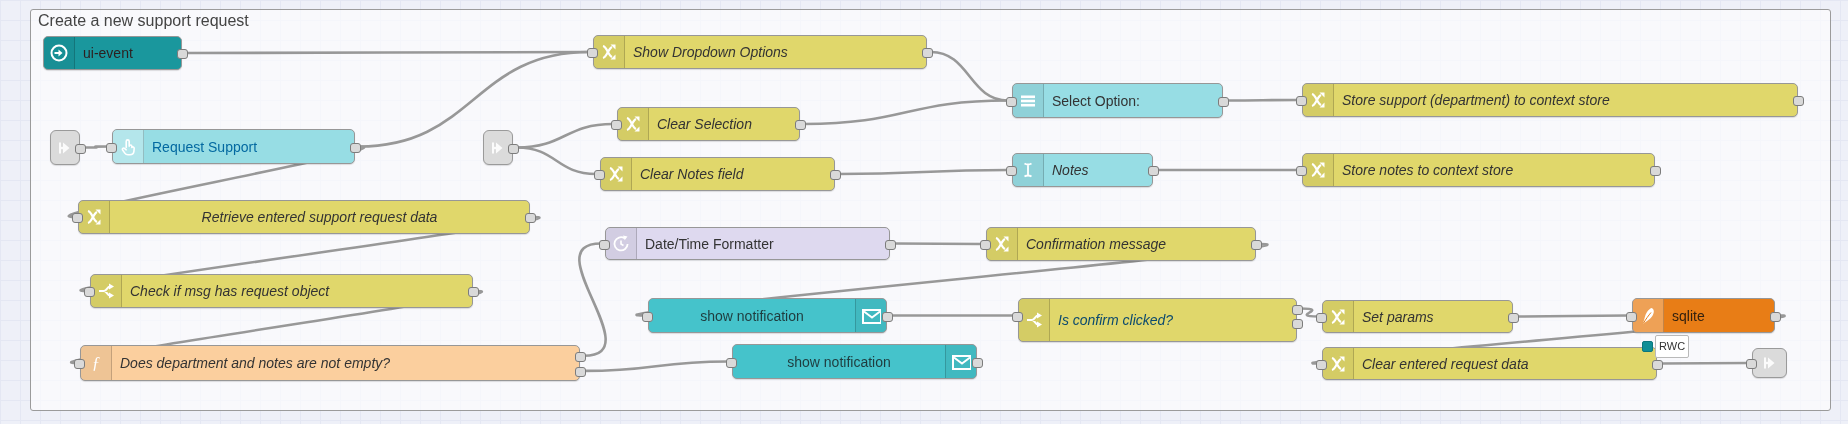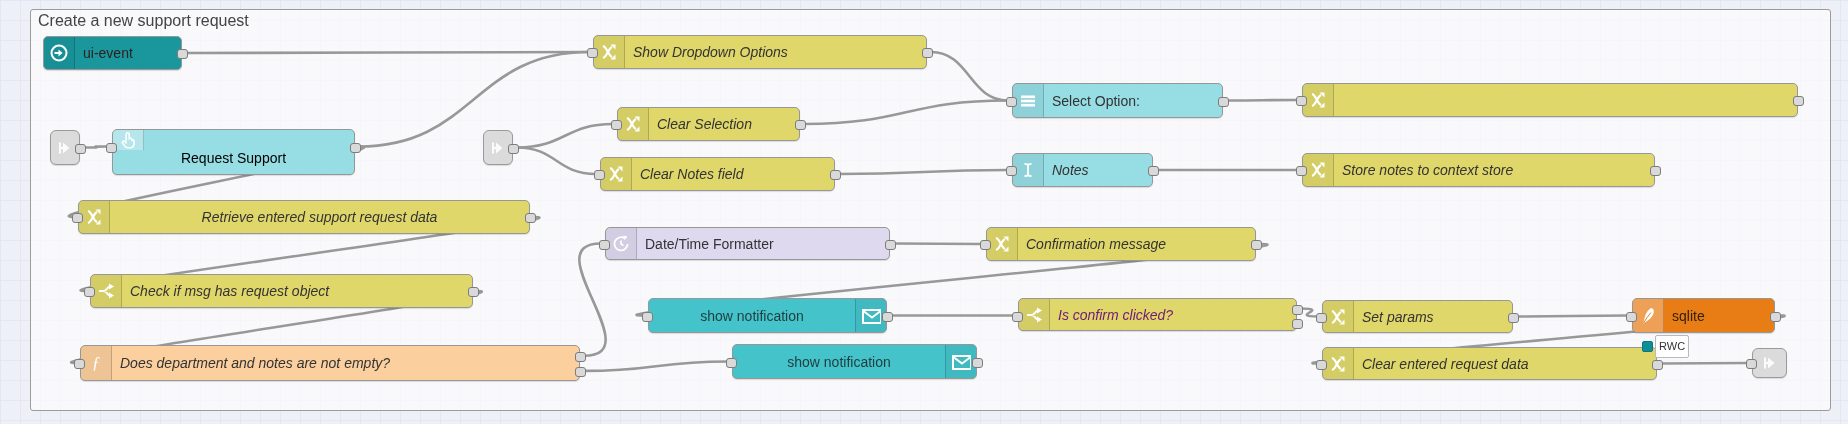--- a/index.html
+++ b/index.html
@@ -146,37 +146,38 @@
       </div>
       <div class="node" style="left: 1302px; top: 83px; width: 496px; height: 34px; background: rgb(224, 215, 107); color: rgb(51, 51, 51);">
         <span class="icon-strip left">
           <svg xmlns="http://www.w3.org/2000/svg" width="20" height="20" viewBox="0 0 20 20" class="icon-svg">
             <path d="M4 16 C8 15 9 7 13 5" fill="none" stroke="#fff" stroke-width="2.2"></path>
             <path d="M4 4 C8 5 9 13 13 15" fill="none" stroke="#fff" stroke-width="2.2"></path>
             <path d="M11.5 2.5h5v5z" fill="#fff"></path>
             <path d="M11.5 17.5h5v-5z" fill="#fff"></path>
           </svg>
         </span>
+        <span class="label italic">Store support (department) to context store</span>
         <span class="port in" style="top: 12px;"></span>
         <span class="port out" style="top: 12px;"></span>
       </div>
       <div class="node" style="left: 617px; top: 107px; width: 183px; height: 34px; background: rgb(224, 215, 107); color: rgb(51, 51, 51);">
         <span class="icon-strip left">
           <svg xmlns="http://www.w3.org/2000/svg" width="20" height="20" viewBox="0 0 20 20" class="icon-svg">
             <path d="M4 16 C8 15 9 7 13 5" fill="none" stroke="#fff" stroke-width="2.2"></path>
             <path d="M4 4 C8 5 9 13 13 15" fill="none" stroke="#fff" stroke-width="2.2"></path>
             <path d="M11.5 2.5h5v5z" fill="#fff"></path>
             <path d="M11.5 17.5h5v-5z" fill="#fff"></path>
           </svg>
         </span>
         <span class="label italic">Clear Selection</span>
         <span class="port in" style="top: 12px;"></span>
         <span class="port out" style="top: 12px;"></span>
       </div>
-      <div class="node" style="left: 112px; top: 129px; width: 243px; height: 46px; background: rgb(151, 221, 228); color: #000000; flex-direction: column;">
+      <div class="node" style="left: 112px; top: 129px; width: 243px; height: 35px; background: rgb(151, 221, 228); color: #0369a1;">
         <span class="icon-strip left lighten">
           <svg xmlns="http://www.w3.org/2000/svg" width="20" height="20" viewBox="0 0 20 20" class="icon-svg">
             <path d="M8.2 10.5V4.4a1.5 1.5 0 0 1 3 0v4.6 M11.2 9.3a1.3 1.3 0 0 1 2.6 0v.9 M13.8 10.5a1.3 1.3 0 0 1 2.4.7l-.3 3.2c-.2 2-1.8 3.4-3.9 3.4h-2c-1.3 0-2.5-.6-3.2-1.7L4.6 13c-.9-1.2.8-2.6 1.9-1.6l1.7 1.4" fill="none" stroke="#fff" stroke-width="1.6" stroke-linecap="round" stroke-linejoin="round"></path>
           </svg>
         </span>
         <span class="label">Request Support</span>
         <span class="port in" style="top: 12.5px;"></span>
         <span class="port out" style="top: 12.5px;"></span>
       </div>
       <div class="node" style="left: 600px; top: 157px; width: 235px; height: 34px; background: rgb(224, 215, 107); color: rgb(51, 51, 51);">
@@ -269,21 +270,21 @@
         <span class="label">show notification</span>
         <span class="icon-strip right">
           <svg xmlns="http://www.w3.org/2000/svg" width="20" height="20" viewBox="0 0 20 20" class="icon-svg">
             <rect x="2" y="4" width="18" height="13" fill="none" stroke="#fff" stroke-width="2"></rect>
             <path d="M3 5.5l8 6 8-6" fill="none" stroke="#fff" stroke-width="2"></path>
           </svg>
         </span>
         <span class="port in" style="top: 12.5px;"></span>
         <span class="port out" style="top: 12.5px;"></span>
       </div>
-      <div class="node" style="left: 1018px; top: 298px; width: 279px; height: 33px; background: rgb(224, 215, 107); color: #701a75;">
+      <div class="node" style="left: 1018px; top: 298px; width: 279px; height: 44px; background: rgb(224, 215, 107); color: #0c4a6e;">
         <span class="icon-strip left">
           <svg xmlns="http://www.w3.org/2000/svg" width="20" height="20" viewBox="0 0 20 20" class="icon-svg">
             <path d="M3 10h5 M8 10 C11 10 11 5.5 14 5.5 M8 10 C11 10 11 14.5 14 14.5" fill="none" stroke="#fff" stroke-width="2.2"></path>
             <path d="M13 2.5l5 3-5 3z" fill="#fff"></path>
             <path d="M13 11.5l5 3-5 3z" fill="#fff"></path>
           </svg>
         </span>
         <span class="label italic">Is confirm clicked?</span>
         <span class="port in" style="top: 12.5px;"></span>
         <span class="port out" style="top: 5.5px;"></span>

